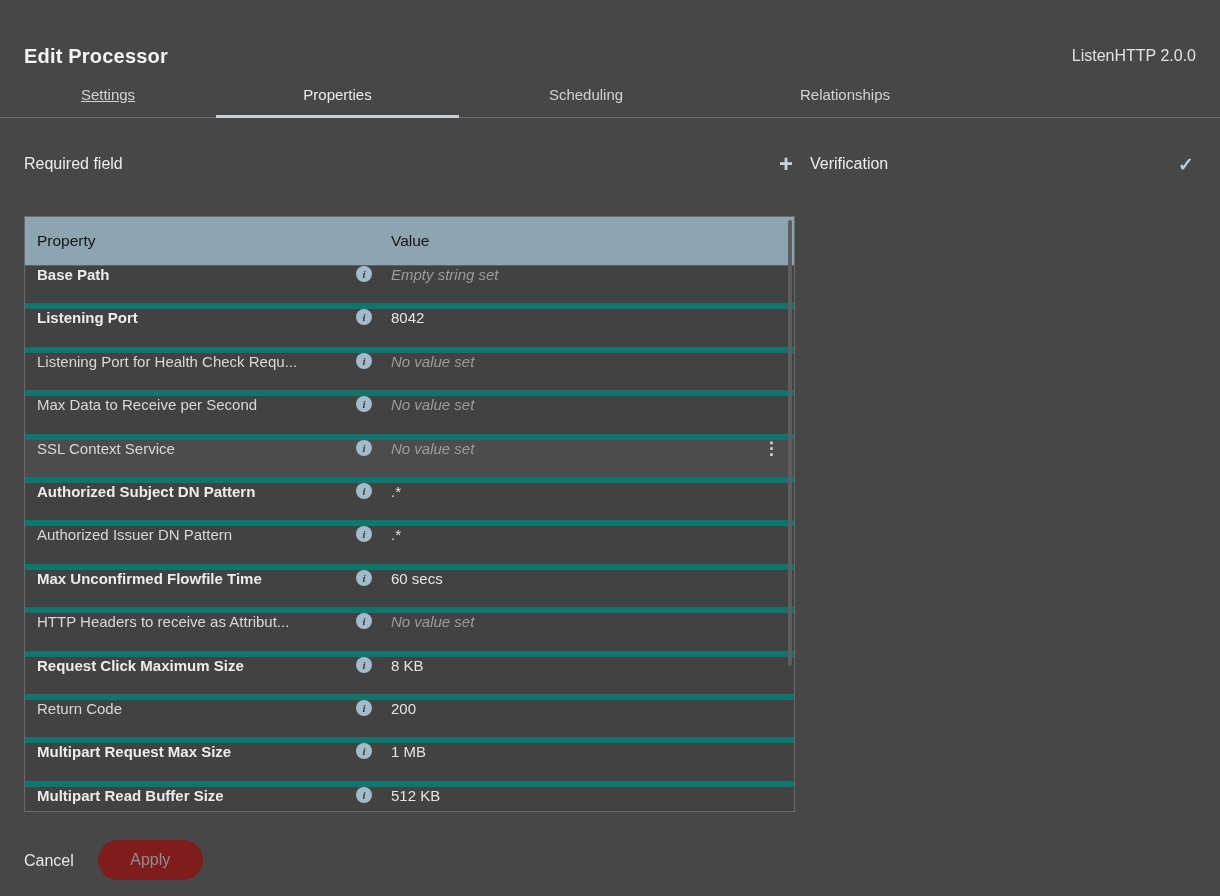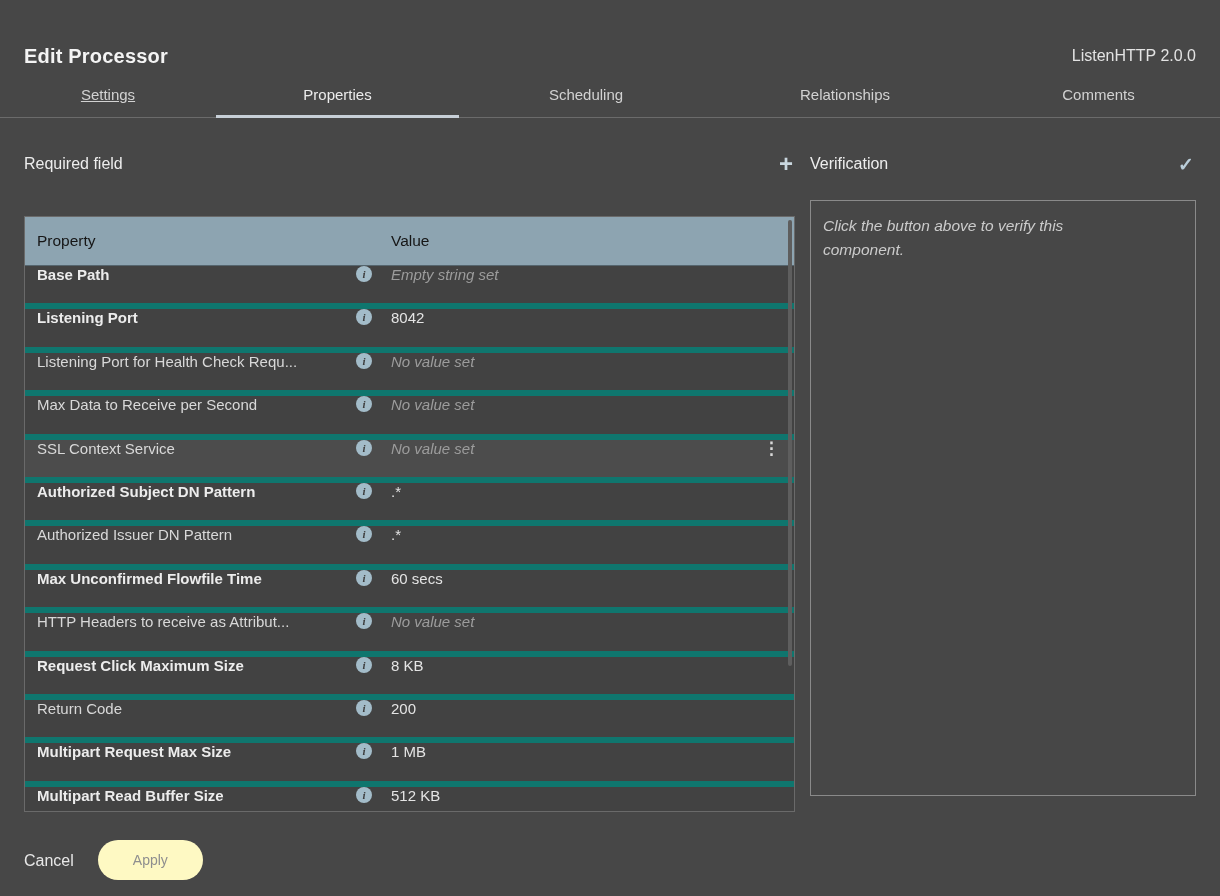--- a/index.html
+++ b/index.html
@@ -110,39 +110,38 @@
   
   .footer {
     height:100px; padding:0 24px 16px 24px;
     display:flex; align-items:flex-end; justify-content:flex-start;
   }
   .cancel-btn {
     background:none; border:none; color:#e8e8e8;
     font-size:16px; cursor:pointer; margin-right:24px; padding:10px 0;
   }
   .apply-btn {
-    background:#fef9c3; color:#8f8f8f; border:none;
+    background:#7f1d1d; color:#8f8f8f; border:none;
     border-radius:20px; height:40px; min-width:105px;
-    font-size:14px; padding:0 26px; cursor:default;
+    font-size:16px; padding:0 26px; cursor:default;
   }
 </style>
 </head>
 <body>
 
 <div class="dialog-header">
   <div class="dialog-title">Edit Processor</div>
   <div class="processor-type">ListenHTTP 2.0.0</div>
 </div>
 
 <div class="tabs">
   <div class="tab t1">Settings</div>
   <div class="tab t3 active">Properties</div>
   <div class="tab t2">Scheduling</div>
   <div class="tab t4">Relationships</div>
-  <div class="tab t5">Comments</div>
 </div>
 
 <div class="body">
 
   <div class="left-col">
     <div class="panel-header">
       <span>Required field</span>
       <button class="icon-btn add-btn">
         <span>+</span>
       </button>
@@ -248,23 +247,20 @@
     </div>
   </div>
 
   <div class="right-col">
     <div class="panel-header">
       <span>Verification</span>
       <button class="icon-btn verify-btn">
         <span>✓</span>
       </button>
     </div>
-    <div class="verify-box">
-      <p>Click the button above to verify this component.</p>
-    </div>
   </div>
 
 </div>
 
 <div class="footer">
   <button class="cancel-btn">Cancel</button>
   <button class="apply-btn" disabled="">Apply</button>
 </div>
 
 </body></html>

